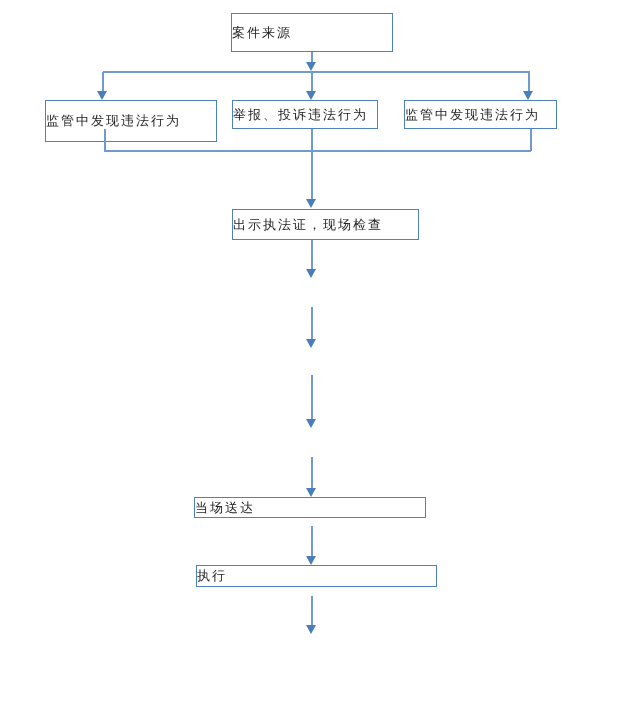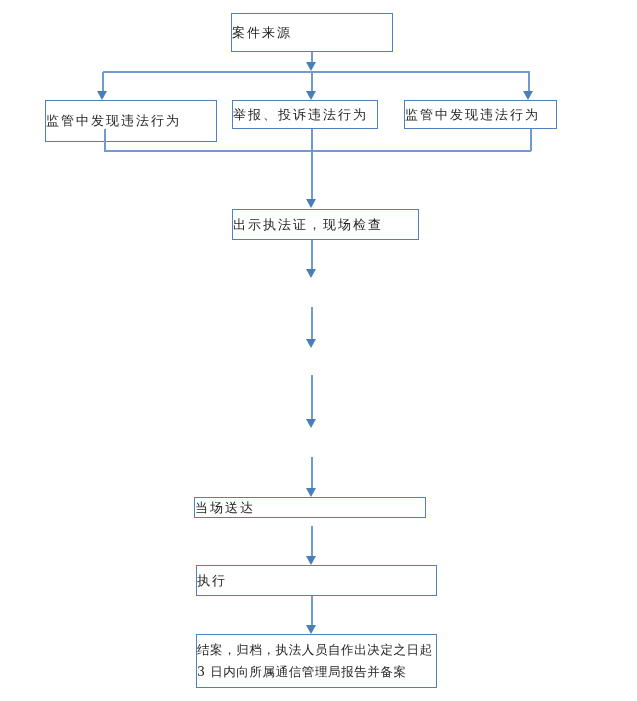--- a/index.html
+++ b/index.html
@@ -83,28 +83,24 @@
     <span>出示执法证，现场检查</span>
   </div>
 
 
 
 
   <div class="node" style="left:194px;top:497px;width:232px;height:21px">
     <span>当场送达</span>
   </div>
 
-  <div class="node" style="left:196px;top:565px;width:241px;height:31px">
+  <div class="node" style="left:196px;top:565px;width:241px;height:22px">
     <span>执行</span>
   </div>
 
-  <div class="node multiline" style="left:196px;top:634px;width:241px;height:54px">
-    <span>结案，归档，执法人员自作出决定之日起</span>
-    <span>3 日内向所属通信管理局报告并备案</span>
-  </div>
 
   <div class="vline" style="left:311px;top:52px;height:11px"></div>
   <div class="ahead" style="left:306px;top:62px"></div>
   <div class="hline" style="left:103px;top:71px;width:427px"></div>
 
   <div class="vline" style="left:102px;top:72px;height:19px"></div>
   <div class="ahead" style="left:97px;top:91px"></div>
 
   <div class="vline" style="left:311px;top:72px;height:19px"></div>
   <div class="ahead" style="left:306px;top:91px"></div>

